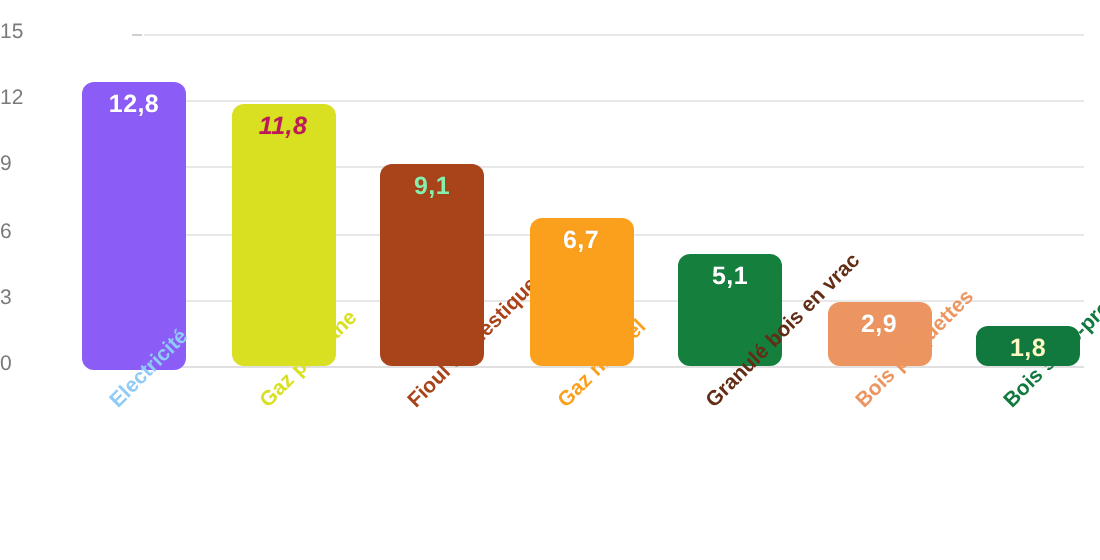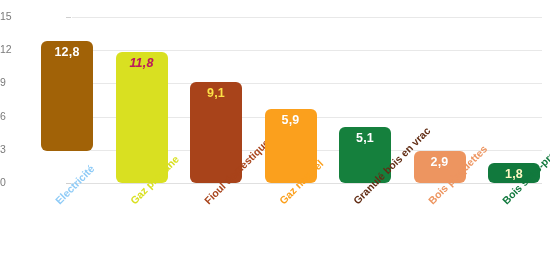--- a/index.html
+++ b/index.html
@@ -83,34 +83,34 @@
       <div class="ytick" style="top: 110.6px; color: rgb(122, 122, 122);">6</div>
       <div class="gridline" style="top: 83.4px;"></div>
       <div class="ytickmark" style="top: 83.4px;"></div>
       <div class="ytick" style="top: 77.4px; color: rgb(122, 122, 122);">9</div>
       <div class="gridline" style="top: 50.2px;"></div>
       <div class="ytickmark" style="top: 50.2px;"></div>
       <div class="ytick" style="top: 44.2px; color: rgb(122, 122, 122);">12</div>
       <div class="gridline" style="top: 17px;"></div>
       <div class="ytickmark" style="top: 17px;"></div>
       <div class="ytick" style="top: 11px; color: rgb(122, 122, 122);">15</div>
-      <div class="bar" style="left: 41px; top: 41.3467px; height: 110px; background: #a16207;">
+      <div class="bar" style="left: 41px; top: 41.3467px; height: 144px; background: #8b5cf6;">
         <div class="barval" style="color: rgb(255, 255, 255);">12,8</div>
       </div>
       <div class="catlabel" style="color: rgb(142, 203, 247); left: 57px; top: 197px;">Electricité</div>
       <div class="bar" style="left: 115.5px; top: 52.4133px; height: 130.587px; background: rgb(217, 224, 33);">
         <div class="barval" style="color: #be185d; font-style: italic;">11,8</div>
       </div>
       <div class="catlabel" style="color: rgb(217, 224, 33); left: 131.5px; top: 197px;">Gaz propane</div>
       <div class="bar" style="left: 190px; top: 82.2933px; height: 100.707px; background: rgb(168, 67, 26);">
-        <div class="barval" style="color: #fde047;">9,1</div>
+        <div class="barval" style="color: #86efac;">9,1</div>
       </div>
       <div class="catlabel" style="color: rgb(168, 67, 26); left: 206px; top: 197px;">Fioul domestique</div>
       <div class="bar" style="left: 264.5px; top: 108.853px; height: 74.1467px; background: rgb(251, 160, 29);">
-        <div class="barval" style="color: rgb(255, 255, 255);">5,9</div>
+        <div class="barval" style="color: rgb(255, 255, 255);">6,7</div>
       </div>
       <div class="catlabel" style="color: rgb(251, 160, 29); left: 280.5px; top: 197px;">Gaz naturel</div>
       <div class="bar" style="left: 339px; top: 126.56px; height: 56.44px; background: #15803d;">
         <div class="barval" style="color: rgb(255, 255, 255);">5,1</div>
       </div>
       <div class="catlabel" style="color: rgb(98, 45, 20); left: 355px; top: 197px;">Granulé bois en vrac</div>
       <div class="bar" style="left: 413.5px; top: 150.907px; height: 32.0933px; background: rgb(237, 149, 96);">
         <div class="barval" style="color: rgb(255, 255, 255);">2,9</div>
       </div>
       <div class="catlabel" style="color: rgb(237, 149, 96); left: 429.5px; top: 197px;">Bois plaquettes</div>

